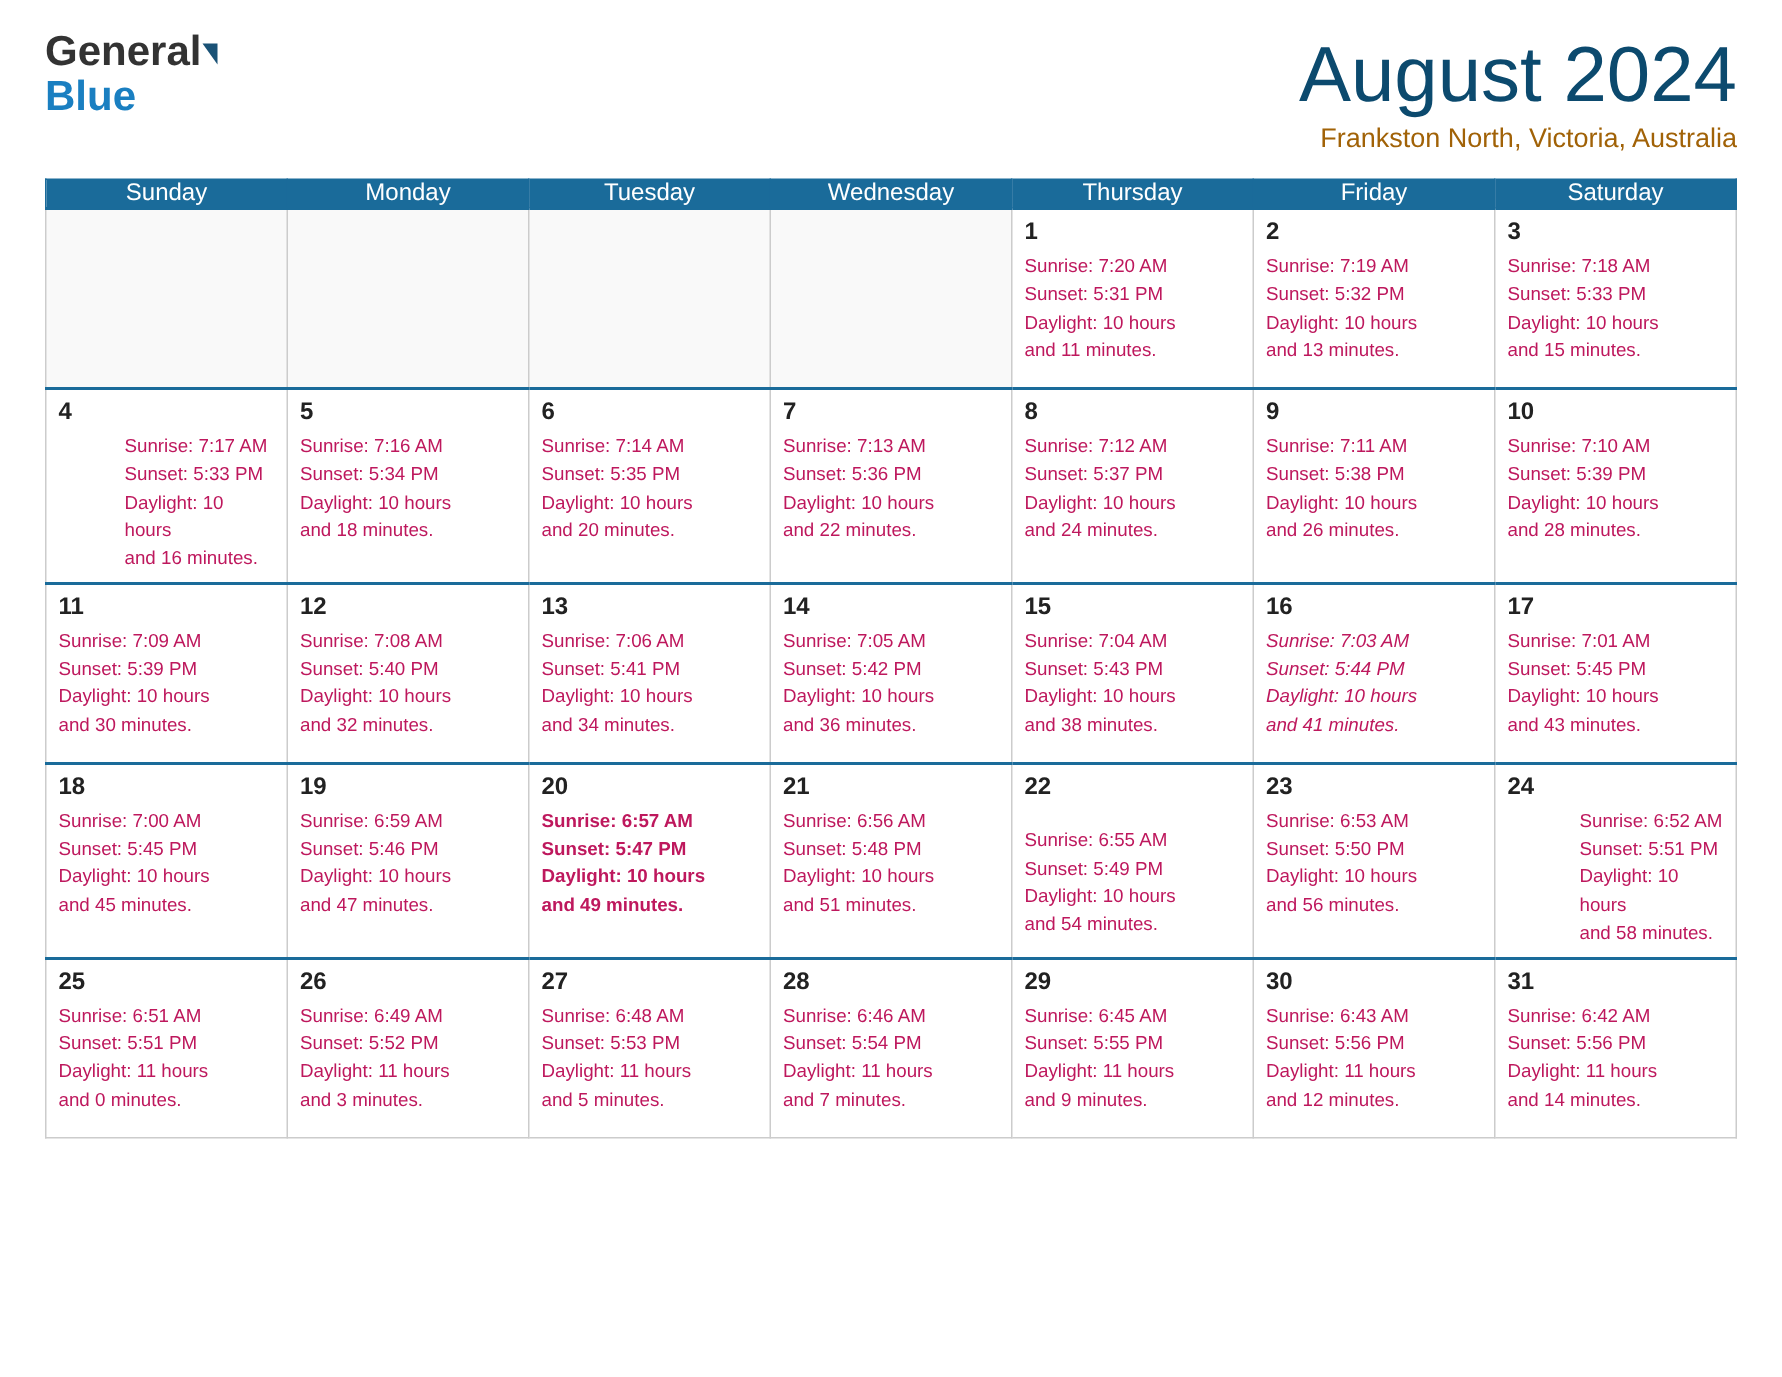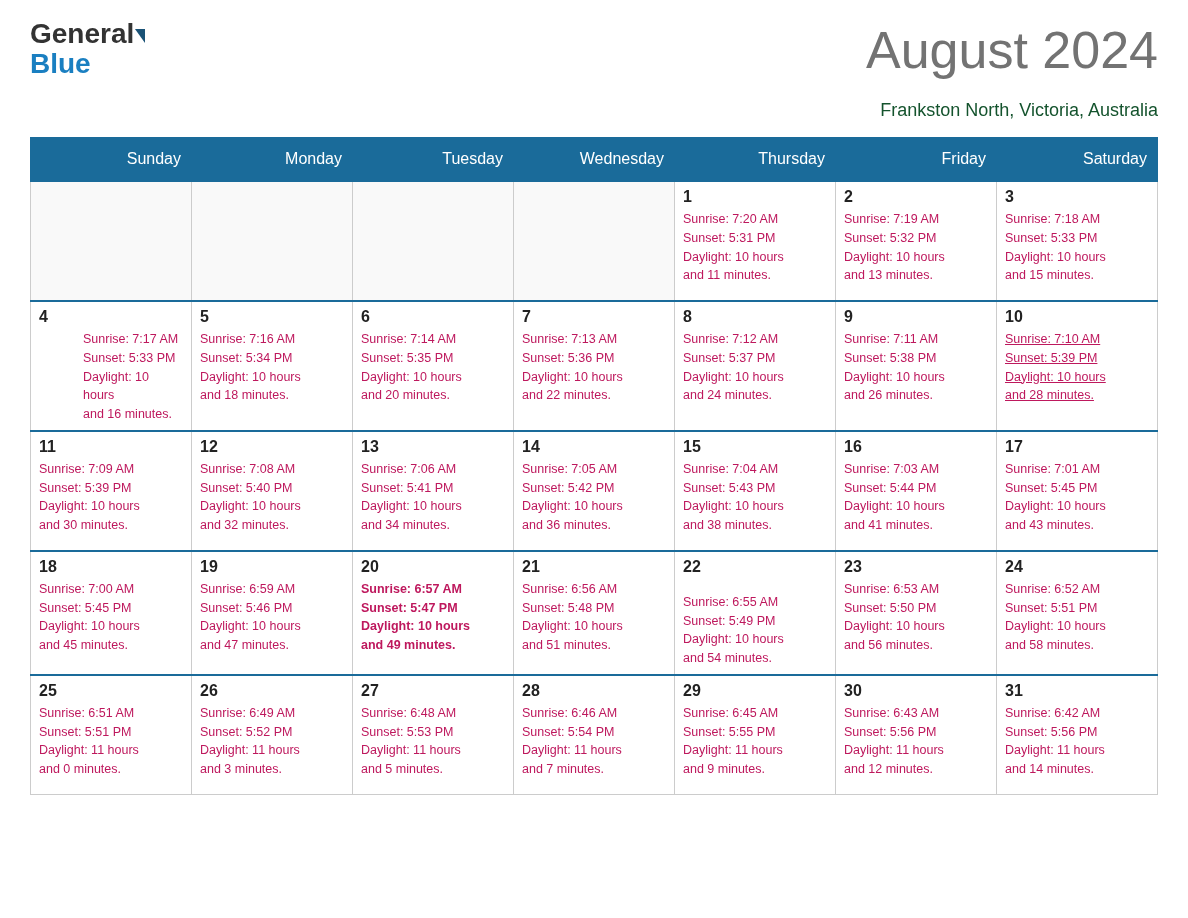--- a/index.html
+++ b/index.html
@@ -42,39 +42,39 @@
       color: #1a7fc1;
       font-size: 28px;
       font-weight: bold;
     }
     .title-block {
       text-align: right;
     }
     .month-title {
       font-size: 52px;
       font-weight: normal;
-      color: #737373;
+      color: #0c4a6e;
     }
     .location {
       font-size: 18px;
-      color: #14532d;
-      margin-top: 20px;
+      color: #a16207;
+      margin-top: 2px;
       text-align: right;
     }
     .calendar {
       width: 100%;
       border-collapse: collapse;
     }
     .calendar th {
       background: #1a6b9a;
       color: #fff;
       font-size: 16px;
       font-weight: normal;
-      padding: 12px 10px;
-      text-align: right;
+      padding: 0 10px;
+      text-align: center;
       border: 1px solid #1a6b9a;
     }
     .calendar td {
       vertical-align: top;
       border: 1px solid #ccc;
       padding: 6px 8px;
       width: 14.28%;
       min-height: 110px;
     }
     .calendar tr td {
@@ -194,21 +194,21 @@
         </td>
         <td>
           <span class="day-num">9</span>
           <div class="day-info" style="white-space: pre-line;">Sunrise: 7:11 AM
 Sunset: 5:38 PM
 Daylight: 10 hours
 and 26 minutes.</div>
         </td>
         <td>
           <span class="day-num">10</span>
-          <div class="day-info" style="white-space: pre-line; text-decoration: underline;">Sunrise: 7:10 AM
+          <div class="day-info" style="white-space: pre-line;">Sunrise: 7:10 AM
 Sunset: 5:39 PM
 Daylight: 10 hours
 and 28 minutes.</div>
         </td>
       </tr>
       <tr>
         <td>
           <span class="day-num">11</span>
           <div class="day-info" style="white-space: pre-line;">Sunrise: 7:09 AM
 Sunset: 5:39 PM
@@ -238,21 +238,21 @@
         </td>
         <td>
           <span class="day-num">15</span>
           <div class="day-info" style="white-space: pre-line;">Sunrise: 7:04 AM
 Sunset: 5:43 PM
 Daylight: 10 hours
 and 38 minutes.</div>
         </td>
         <td>
           <span class="day-num">16</span>
-          <div class="day-info" style="white-space: pre-line;">Sunrise: 7:03 AM
+          <div class="day-info" style="white-space: pre-line; font-style: italic;">Sunrise: 7:03 AM
 Sunset: 5:44 PM
 Daylight: 10 hours
 and 41 minutes.</div>
         </td>
         <td>
           <span class="day-num">17</span>
           <div class="day-info" style="white-space: pre-line;">Sunrise: 7:01 AM
 Sunset: 5:45 PM
 Daylight: 10 hours
 and 43 minutes.</div>
@@ -296,21 +296,21 @@
         </td>
         <td>
           <span class="day-num">23</span>
           <div class="day-info" style="white-space: pre-line;">Sunrise: 6:53 AM
 Sunset: 5:50 PM
 Daylight: 10 hours
 and 56 minutes.</div>
         </td>
         <td>
           <span class="day-num">24</span>
-          <div class="day-info" style="white-space: pre-line;">Sunrise: 6:52 AM
+          <div class="day-info" style="white-space: pre-line; margin-left: 48px;">Sunrise: 6:52 AM
 Sunset: 5:51 PM
 Daylight: 10 hours
 and 58 minutes.</div>
         </td>
       </tr>
       <tr>
         <td>
           <span class="day-num">25</span>
           <div class="day-info" style="white-space: pre-line;">Sunrise: 6:51 AM
 Sunset: 5:51 PM

